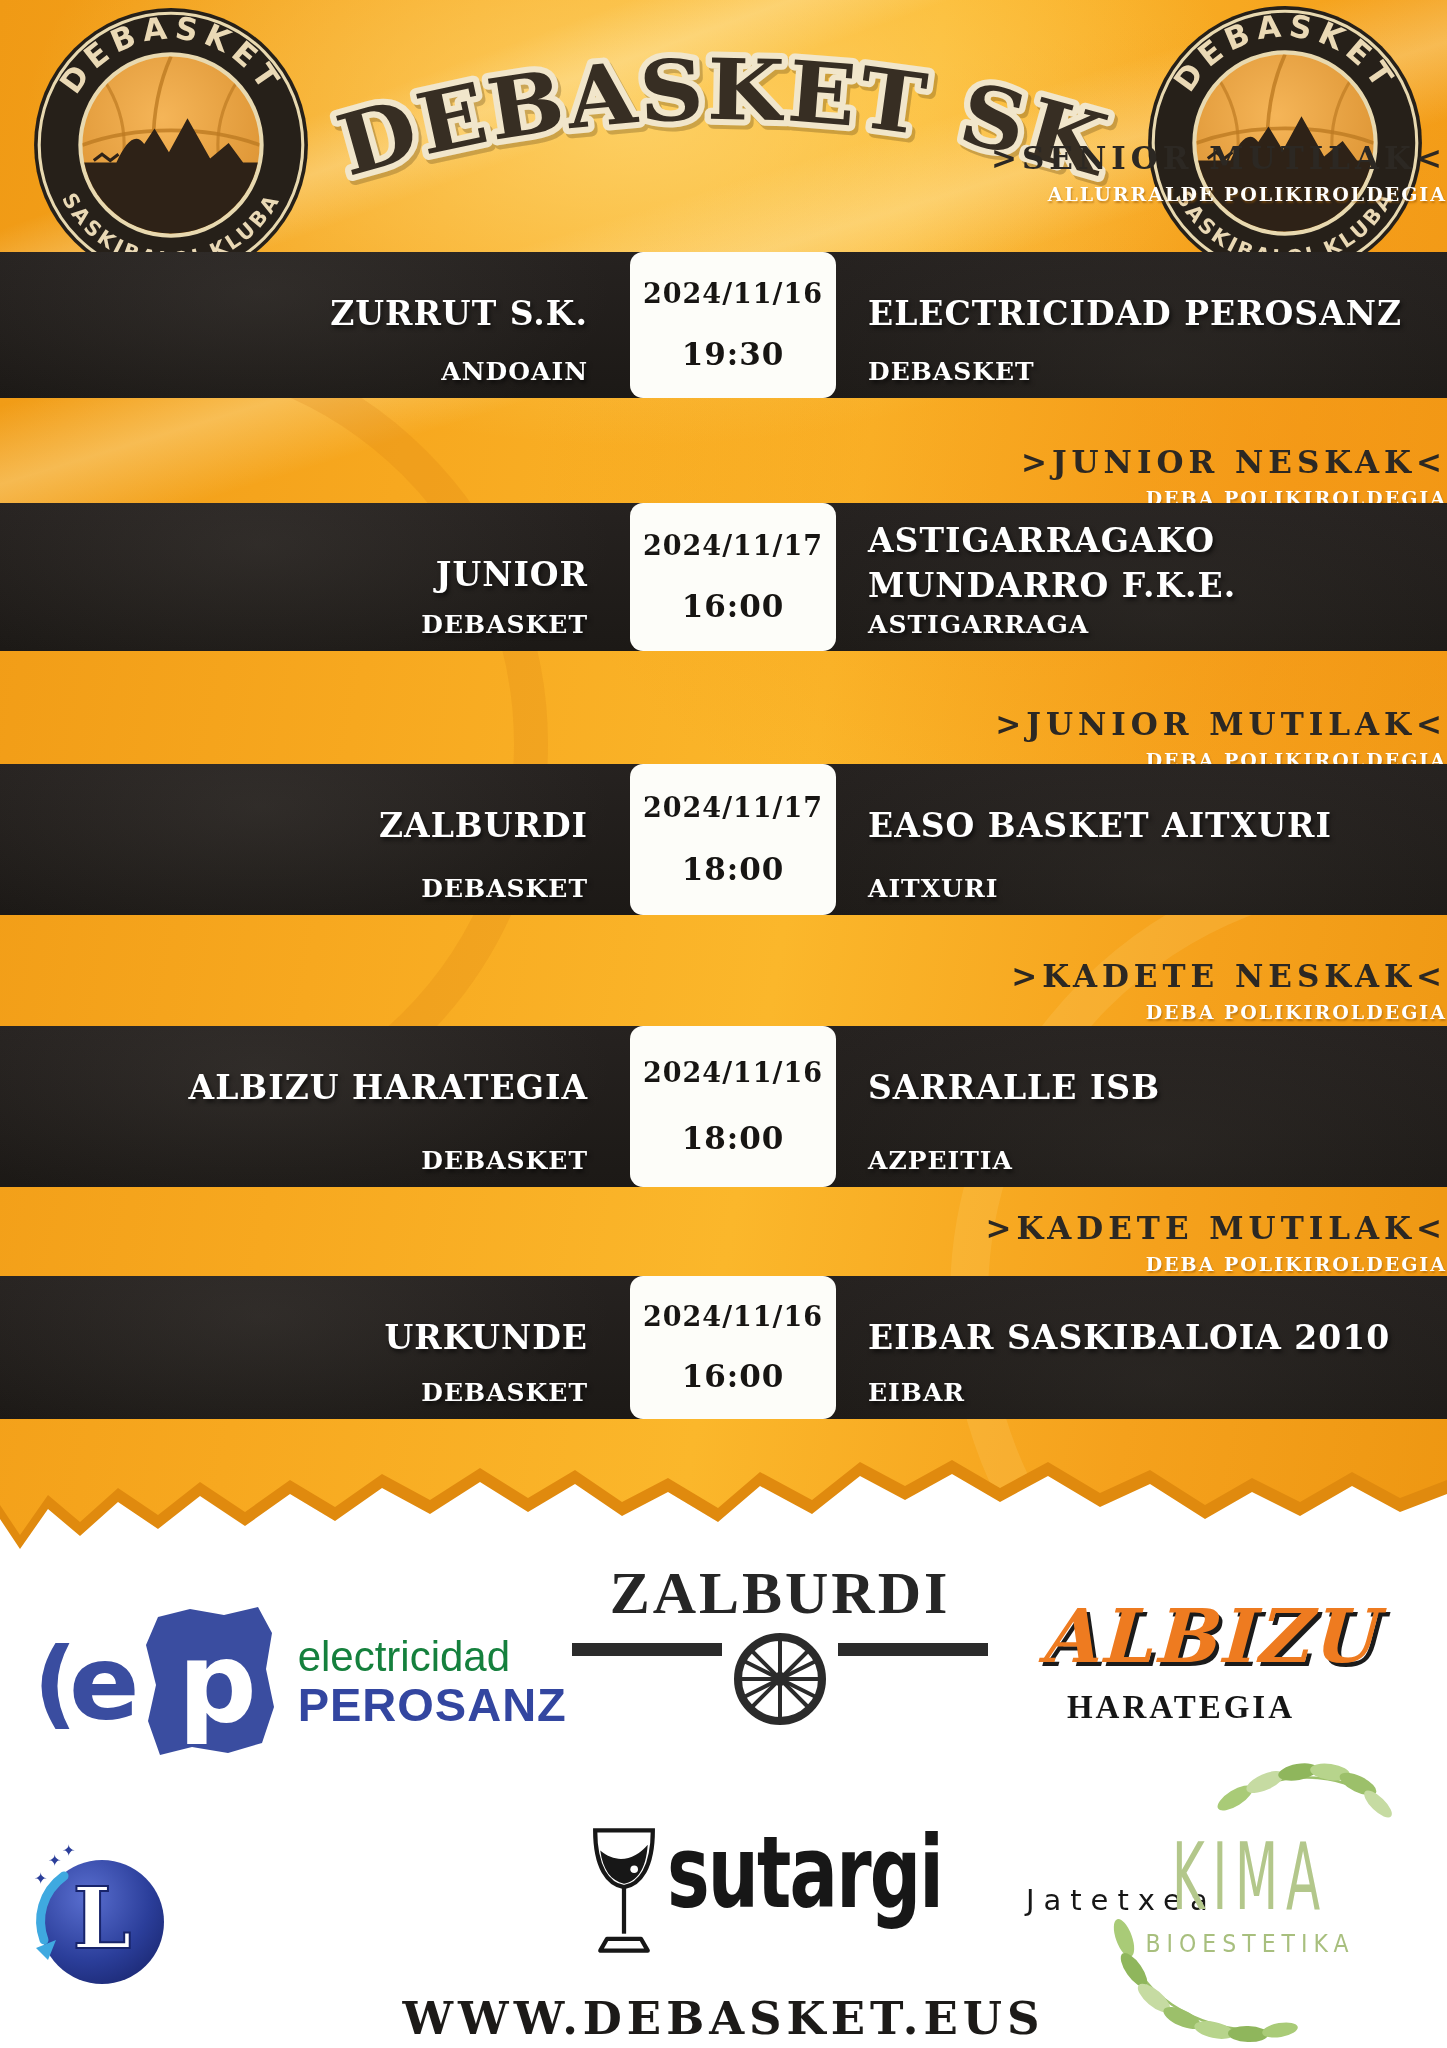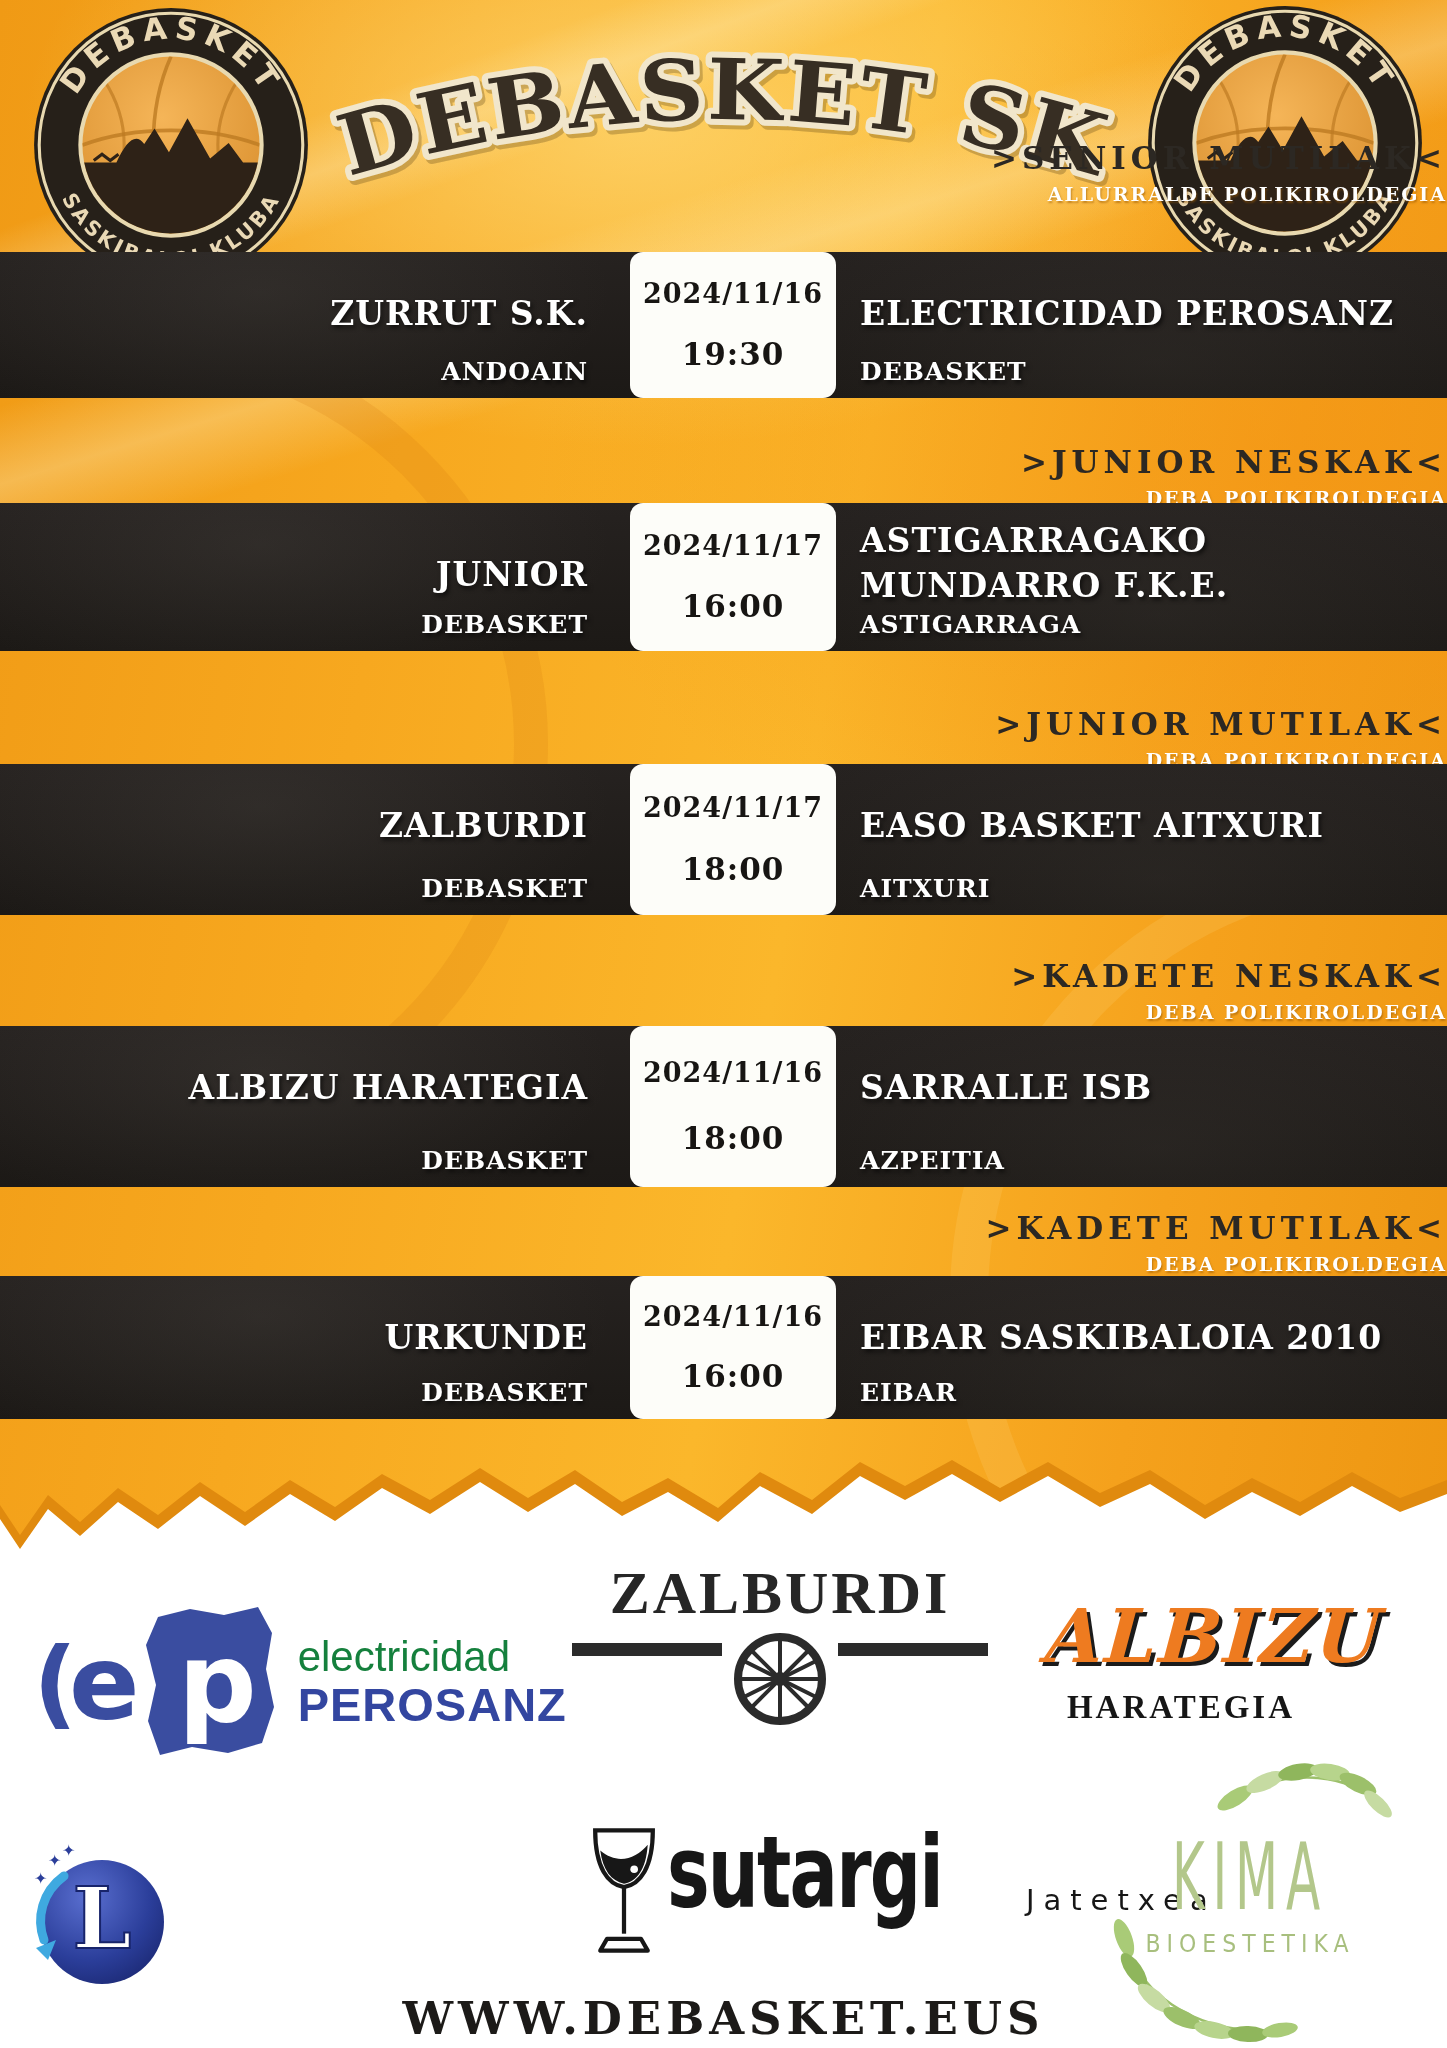--- a/index.html
+++ b/index.html
@@ -41,21 +41,21 @@
 
   
   .band{position:absolute;left:0;width:1447px;
     background:
       radial-gradient(ellipse 500px 220px at 18% 28%, rgba(95,90,84,.22), transparent 70%),
       radial-gradient(ellipse 600px 260px at 80% 75%, rgba(85,80,74,.18), transparent 70%),
       linear-gradient(#262220,#1c1916);}
   .cell{position:absolute;top:0;bottom:0;display:flex;flex-direction:column;justify-content:space-between;
     padding-top:40px;padding-bottom:12px;box-sizing:border-box;}
   .cell.home{left:0;width:630px;align-items:flex-end;padding-right:42px;text-align:right;}
-  .cell.away{left:836px;right:0;align-items:flex-start;padding-left:24px;padding-right:18px;text-align:left;}
+  .cell.away{left:836px;right:0;align-items:flex-start;padding-left:32px;padding-right:18px;text-align:left;}
   .band.tall .cell{padding-top:16px;}
   .mid{position:absolute;left:630px;width:206px;top:0;bottom:0;background:#fdfdf9;
     display:flex;flex-direction:column;align-items:center;justify-content:space-evenly;border-radius:13px;}
   .team{font-weight:700;font-size:33px;color:#ffffff;letter-spacing:1px;line-height:1.35;
     text-shadow:2px 3px 4px rgba(0,0,0,.6);}
   .town{font-weight:700;font-size:25px;color:#ffffff;letter-spacing:1px;text-shadow:2px 3px 4px rgba(0,0,0,.6);}
   .date{font-weight:700;font-size:27px;color:#171513;letter-spacing:1px;}
   .time{font-weight:700;font-size:31px;color:#171513;letter-spacing:1px;}
 
   

